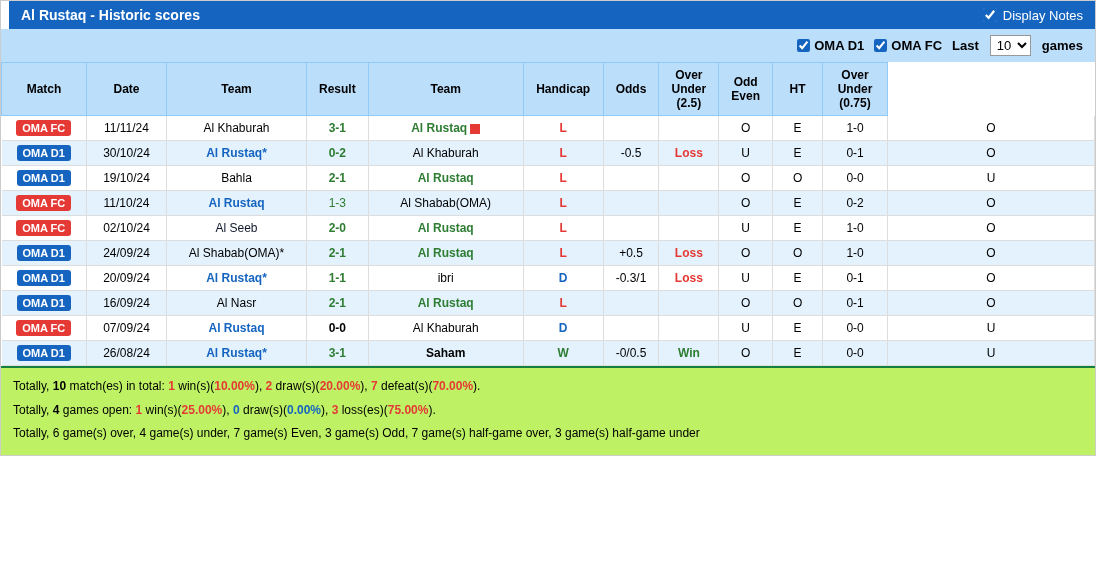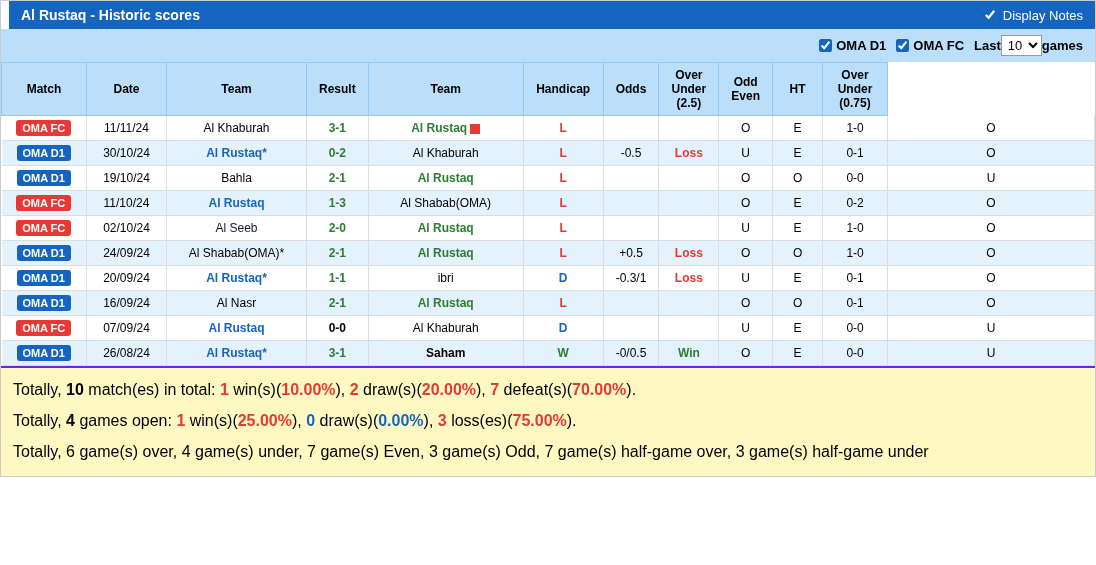--- a/index.html
+++ b/index.html
@@ -10,38 +10,38 @@
     .header { background: #1565c0; color: #fff; padding: 6px 12px; display: flex; align-items: center; justify-content: space-between; margin-left: 8px; }
     .header-title { font-size: 14px; font-weight: bold; }
     .display-notes { display: flex; align-items: center; gap: 6px; font-size: 13px; }
     .display-notes input[type=checkbox] { accent-color: #1565c0; width: 14px; height: 14px; }
     
     
     .filter-bar { background: #bbdefb; padding: 6px 12px; display: flex; align-items: center; justify-content: flex-end; gap: 10px; }
     .filter-item { display: flex; align-items: center; gap: 4px; }
     .filter-item input[type=checkbox] { accent-color: #1565c0; }
     .filter-item label { font-size: 13px; font-weight: bold; color: #000; }
-    .games-select { display: flex; align-items: center; gap: 0; font-size: 13px; font-weight: bold; }
+    .games-select { display: flex; align-items: center; gap: 11px; font-size: 13px; font-weight: bold; }
     .games-select select { font-size: 13px; padding: 1px 2px; border: 1px solid #999; background: #fff; }
     
     
     table { width: 100%; border-collapse: collapse; }
     thead tr { background: #bbdefb; }
     thead th { padding: 5px 12px; text-align: center; border: 1px solid #90caf9; font-size: 12px; font-weight: bold; color: #000; }
     tbody tr { border-bottom: 1px solid #ddd; }
     tbody tr:nth-child(even) { background: #e3f2fd; }
     tbody tr:nth-child(odd) { background: #fff; }
     tbody td { padding: 4px 6px; text-align: center; border-right: 1px solid #ddd; font-size: 12px; }
     
     .badge { display: inline-block; padding: 2px 6px; border-radius: 3px; font-weight: bold; font-size: 11px; color: #fff; }
     .badge-omafc { background: #e53935; }
     .badge-omad1 { background: #1565c0; }
     
     
-    .summary { padding: 8px 12px; border-top: 2px solid #6d28d9; background: #fef9c3; font-size: 16px; line-height: 1.8; }
+    .summary { padding: 8px 12px; border-top: 2px solid #15803d; background: #bef264; font-size: 12px; line-height: 1.8; }
     .summary p { margin-bottom: 2px; }
     
     th.match-col { width: 85px; }
     th.date-col { width: 80px; }
     th.team-col { width: 140px; }
     th.result-col { width: 60px; }
     th.team2-col { width: 155px; }
     th.handicap-col { width: 80px; }
     th.odds-col { width: 55px; }
     th.ou-col { width: 60px; }
@@ -141,21 +141,21 @@
           <td></td>
           <td>O</td>
           <td>O</td>
           <td>0-0</td>
           <td>U</td>
         </tr>
         <tr>
           <td><span class="badge badge-omafc">OMA FC</span></td>
           <td>11/10/24</td>
           <td><span style="color:#1565c0;font-weight:bold">Al Rustaq</span></td>
-          <td><span style="color:#2e7d32;font-weight:bold">1-3</span></td>
+          <td><span style="color:#2e7d32;font-weight:normal">1-3</span></td>
           <td><span style="color:#000;font-weight:normal">Al Shabab(OMA)</span></td>
           <td><span style="color:#e53935;font-weight:bold">L</span></td>
           <td></td>
           <td></td>
           <td>O</td>
           <td>E</td>
           <td>0-2</td>
           <td>O</td>
         </tr>
         <tr>

